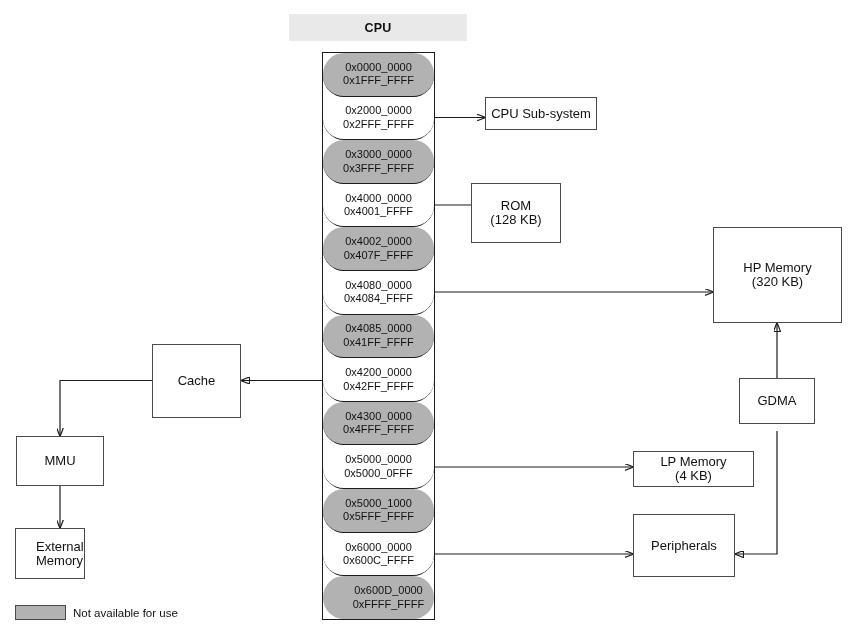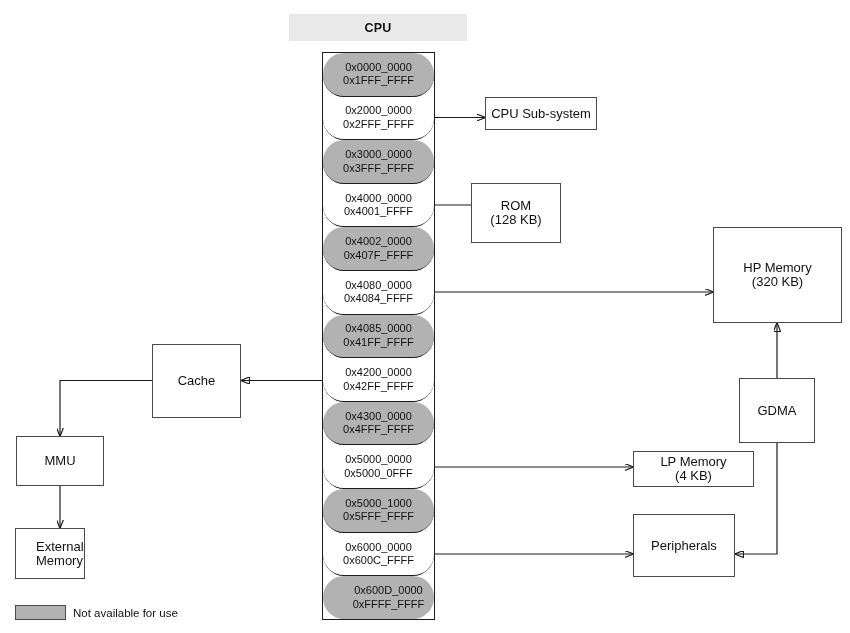--- a/index.html
+++ b/index.html
@@ -47,21 +47,21 @@
     font-size: 13px; line-height: 14px; text-align: center;
   }
   .box.left-text { align-items: flex-start; padding-left: 20px; text-align: left; }
 
   #b-cpu-subsystem { left: 485px; top: 97px;  width: 112px; height: 33px; }
   #b-rom           { left: 471px; top: 183px; width: 90px;  height: 60px; }
   #b-hp-memory     { left: 713px; top: 227px; width: 129px; height: 96px; }
   #b-cache         { left: 152px; top: 344px; width: 89px;  height: 74px; }
   #b-mmu           { left: 16px;  top: 436px; width: 88px;  height: 50px; }
   #b-ext-memory    { left: 15px;  top: 528px; width: 70px;  height: 51px; }
-  #b-gdma          { left: 739px; top: 378px; width: 76px;  height: 65px; }
+  #b-gdma          { left: 739px; top: 378px; width: 76px;  height: 46px; }
   #b-lp-memory     { left: 633px; top: 451px; width: 121px; height: 36px; }
   #b-peripherals   { left: 633px; top: 514px; width: 102px; height: 63px; }
 
   .legend-swatch {
     position: absolute; left: 15px; top: 605px; width: 51px; height: 15px;
     background: var(--unavail-fill, #b2b2b2);
     border: 1px solid var(--box-border, #4a4a4a);
     box-sizing: border-box;
   }
   .legend-label {

